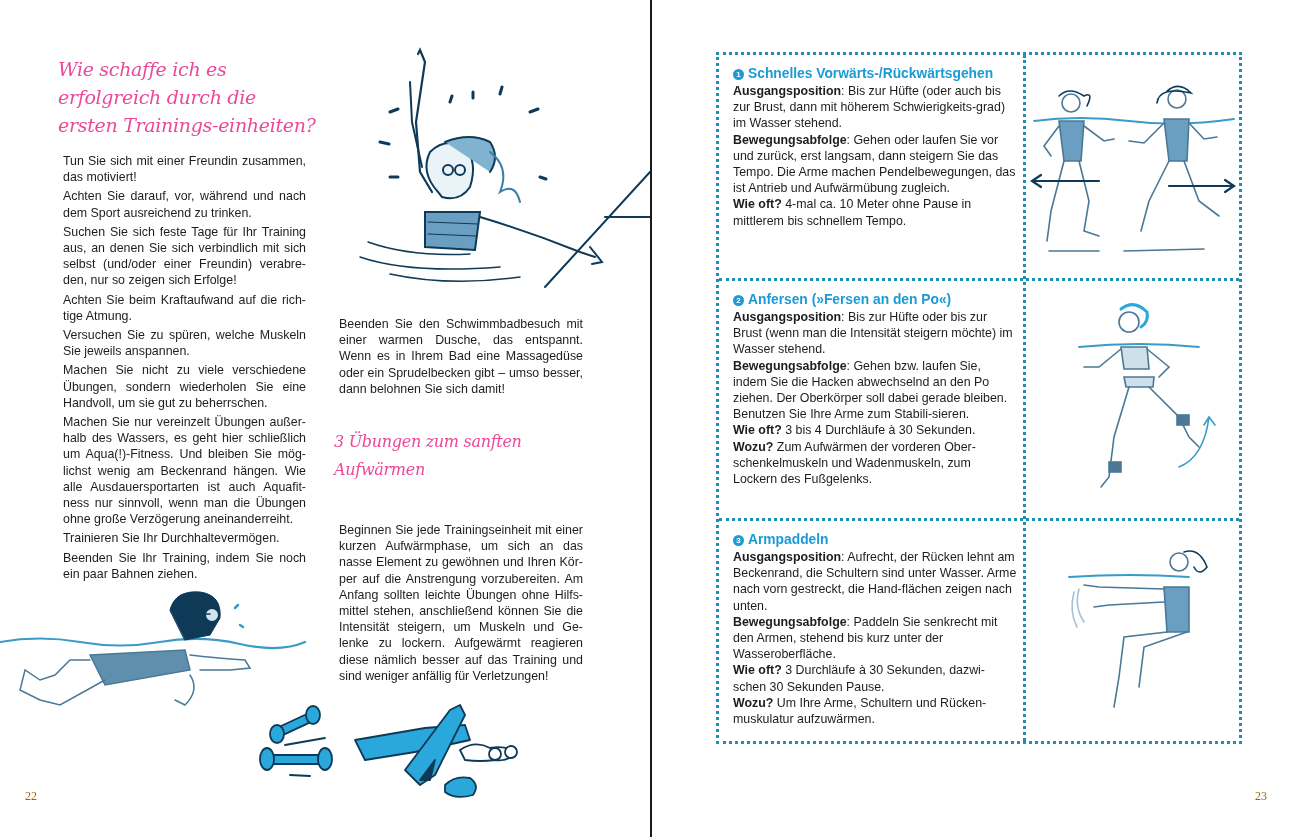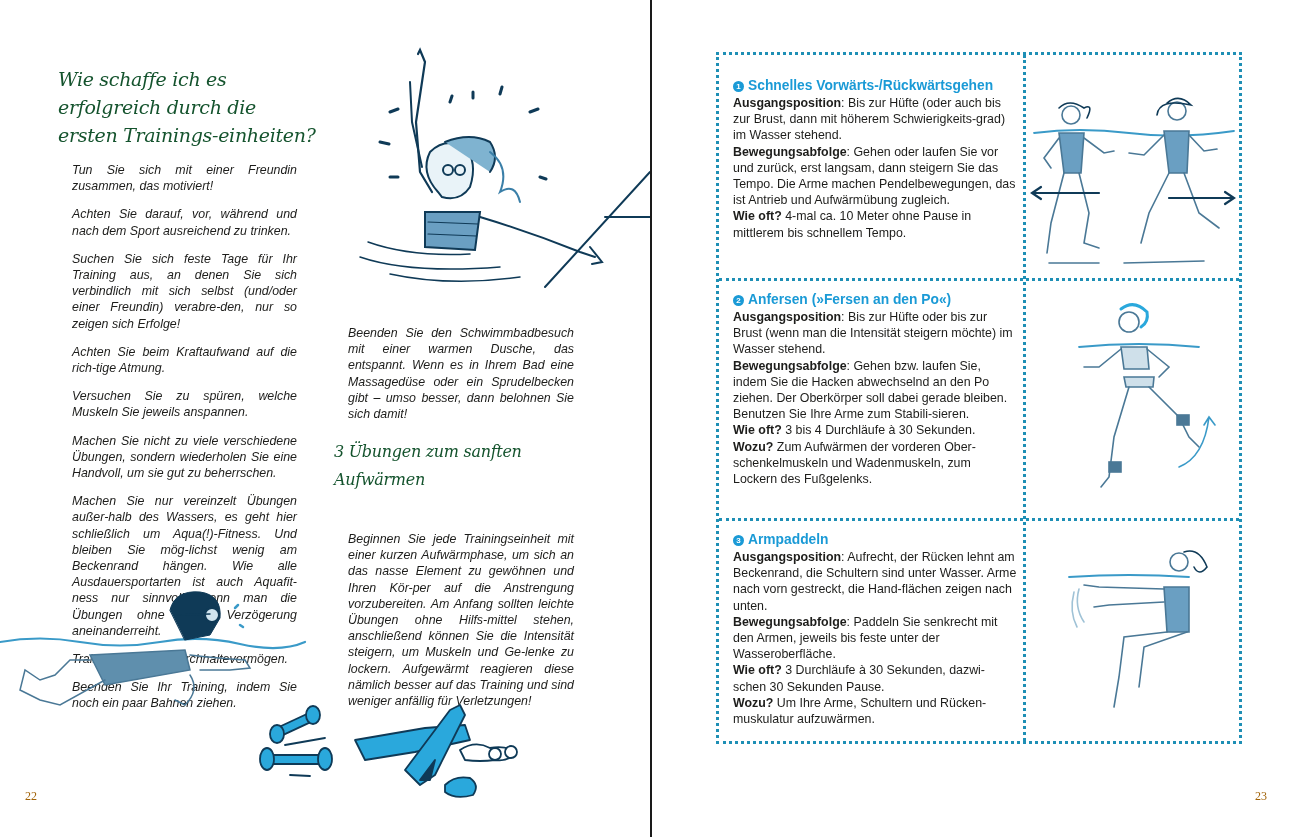--- a/index.html
+++ b/index.html
@@ -5,35 +5,34 @@
   * { box-sizing: border-box; margin: 0; padding: 0; }
   html, body { width: 1295px; height: 837px; background: #ffffff; overflow: hidden; }
   body { position: relative; font-family: "Liberation Sans", sans-serif; color: #1d1d1b; }
 
   .spread { position: absolute; inset: 0; }
   .gutter { position: absolute; left: 650px; top: 0; width: 2px; height: 837px; background: #1a1a1a; }
 
   .script-heading {
     font-family: "DejaVu Serif", serif;
     font-style: italic;
-    color: #14532d;
+    color: #ec4899;
     font-weight: normal;
     letter-spacing: -0.3px;
-    margin-top: 10px;
   }
 
   .body-text {
     font-family: "Liberation Sans", sans-serif;
     font-size: 12.4px;
     line-height: 16.2px;
     color: #1d1d1b;
     text-align: justify;
     hyphens: manual;
   }
-  .body-text p { margin: 12px; font-style: italic; }
+  .body-text p { margin: 3px; }
 
   
   #left-heading { position: absolute; left: 58px; top: 55px; width: 260px; font-size: 19px; line-height: 28px; }
   #left-col { position: absolute; left: 60px; top: 150px; width: 249px; }
   #mid-col-top { position: absolute; left: 336px; top: 313px; width: 250px; }
   #mid-heading { position: absolute; left: 334px; top: 428px; width: 260px; font-size: 16px; line-height: 28px; }
   #mid-col-bottom { position: absolute; left: 336px; top: 519px; width: 250px; }
 
   .page-number { position: absolute; top: 789px; font-family: Liberation Serif, serif; font-size: 12px; color: #a16207; }
   #page-num-left { left: 25px; }
@@ -44,21 +43,21 @@
   #illus-swimmer-wave { left: 350px; top: 42px; width: 300px; height: 255px; }
   #illus-swimmer-crawl { left: 0px; top: 580px; width: 310px; height: 140px; }
   #illus-equipment { left: 255px; top: 690px; width: 280px; height: 115px; }
 
   
   #exercise-box {
     position: absolute; left: 716px; top: 52px; width: 526px; height: 692px;
     border: 3px dotted #1e8fb5;
   }
   .ex-row { position: absolute; left: 0; width: 520px; }
-  .ex-row.r1 { top: 12px; height: 223px; }
+  .ex-row.r1 { top: 0; height: 223px; }
   .ex-row.r2 { top: 223px; height: 240px; border-top: 3px dotted #1e8fb5; }
   .ex-row.r3 { top: 463px; height: 223px; border-top: 3px dotted #1e8fb5; }
   .ex-divider { position: absolute; left: 304px; top: 0; width: 0; height: 686px; border-left: 3px dotted #1e8fb5; }
 
   .ex-text { position: absolute; left: 14px; top: 10px; width: 285px; font-size: 12.4px; line-height: 16.2px; color: #1d1d1b; }
   .ex-title { font-weight: bold; color: #1a9ad6; font-size: 13.8px; line-height: 18px; white-space: nowrap; }
   .ex-num {
     display: inline-block; width: 11px; height: 11px; border-radius: 50%;
     background: #1a9ad6; color: #fff; font-size: 8px; line-height: 11px; text-align: center;
     vertical-align: 1px; margin-right: 4px; font-weight: bold;
@@ -215,21 +214,21 @@
           </g>
         </svg>
       </div>
 
       <div class="ex-row r3">
         <div class="ex-text">
           <div class="ex-title">
             <span class="ex-num">3</span><span>Armpaddeln</span>
           </div>
           <div><span class="lbl">Ausgangsposition</span>: <span>Aufrecht, der Rücken lehnt am Beckenrand, die Schultern sind unter Wasser. Arme nach vorn gestreckt, die Hand-flächen zeigen nach unten.</span></div>
-          <div><span class="lbl">Bewegungsabfolge</span>: <span>Paddeln Sie senkrecht mit den Armen, jeweils bis feste unter der Wasseroberfläche.</span></div>
+          <div><span class="lbl">Bewegungsabfolge</span>: <span>Paddeln Sie senkrecht mit den Armen, stehend bis kurz unter der Wasseroberfläche.</span></div>
           <div><span class="lbl">Wie oft?</span> <span>3 Durchläufe à 30 Sekunden, dazwi-schen 30 Sekunden Pause.</span></div>
           <div><span class="lbl">Wozu?</span> <span>Um Ihre Arme, Schultern und Rücken-muskulatur aufzuwärmen.</span></div>
         </div>
         <svg class="ex-img" viewBox="0 0 208 210">
           <g fill="none" stroke="#4a7896" stroke-width="1.6" stroke-linecap="round">
             <path d="M40 50 Q100 46 160 50" stroke="#3a9ac8" stroke-width="1.8"></path>
             <circle cx="150" cy="35" r="9" fill="#fff"></circle>
             <path d="M155 25 Q170 20 178 40 Q170 50 165 40" stroke="#0f3a57"></path>
             <path d="M135 60 L160 60 L160 105 L138 105 Z" fill="#6a9fc2"></path>
             <path d="M135 62 L70 60 L55 58 M135 75 L80 78 L65 80"></path>

